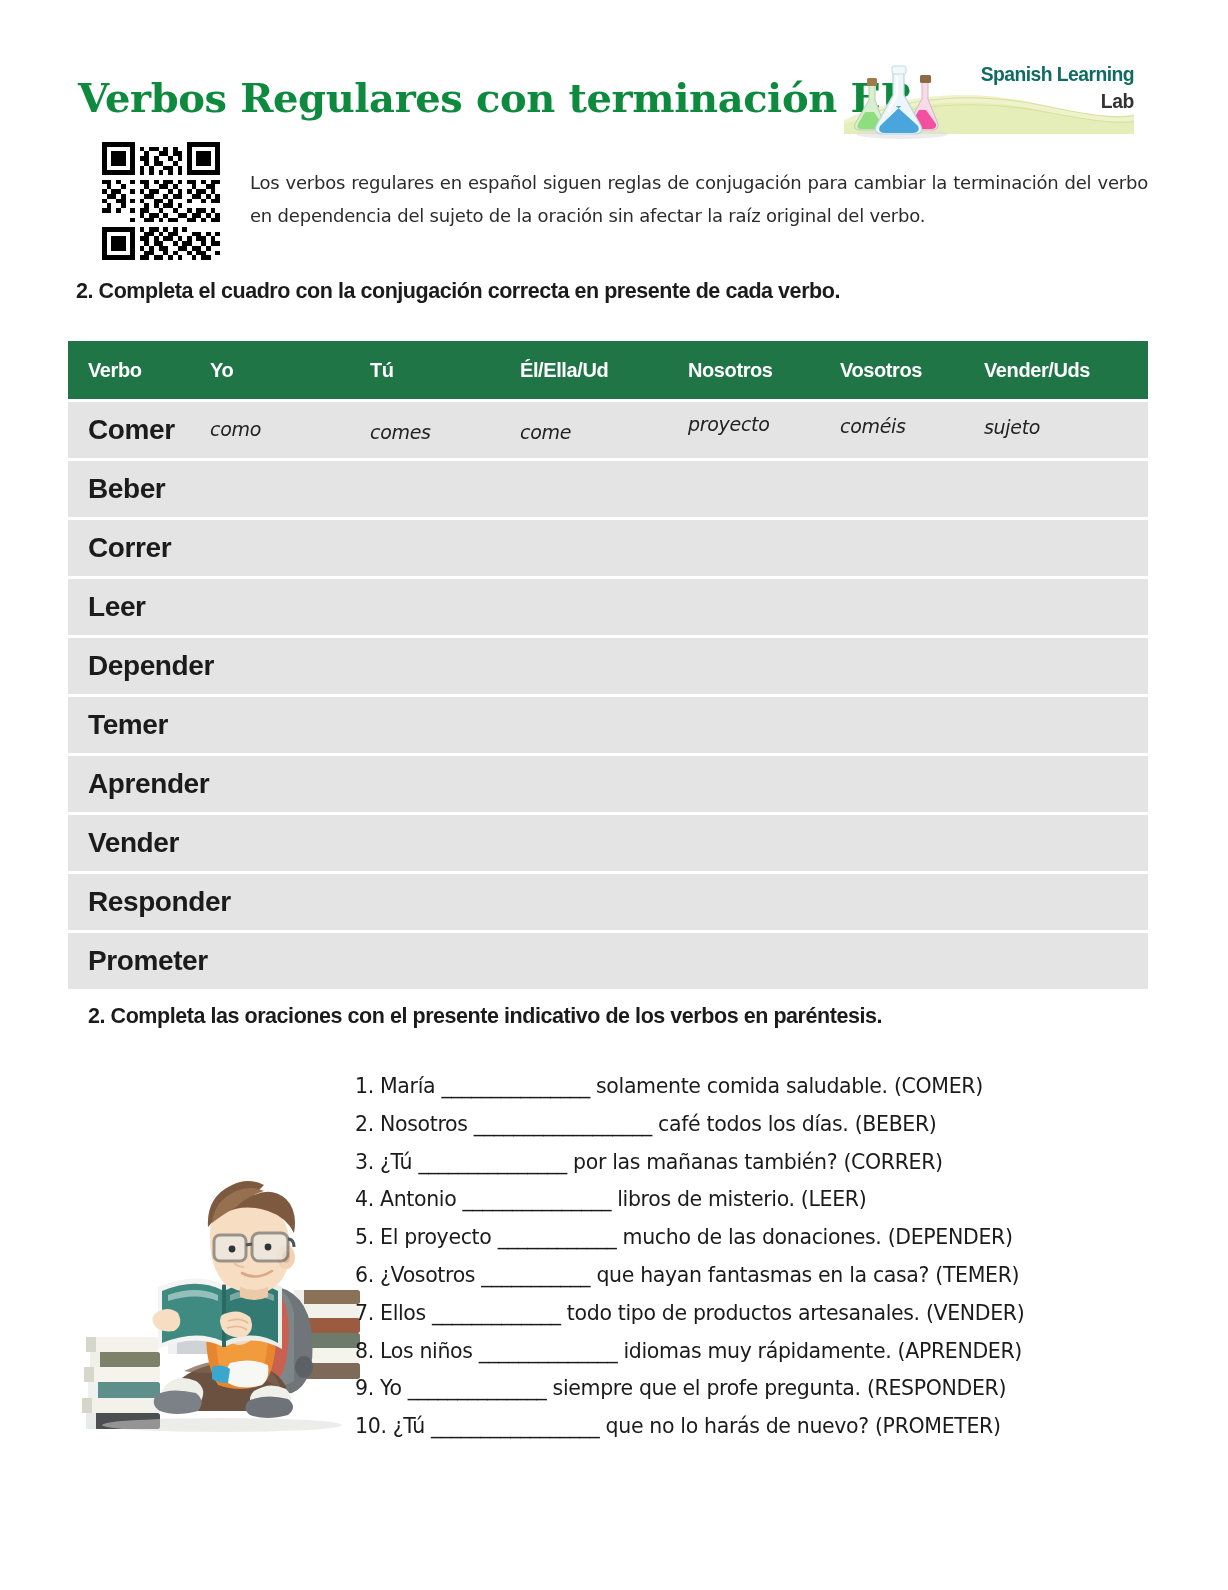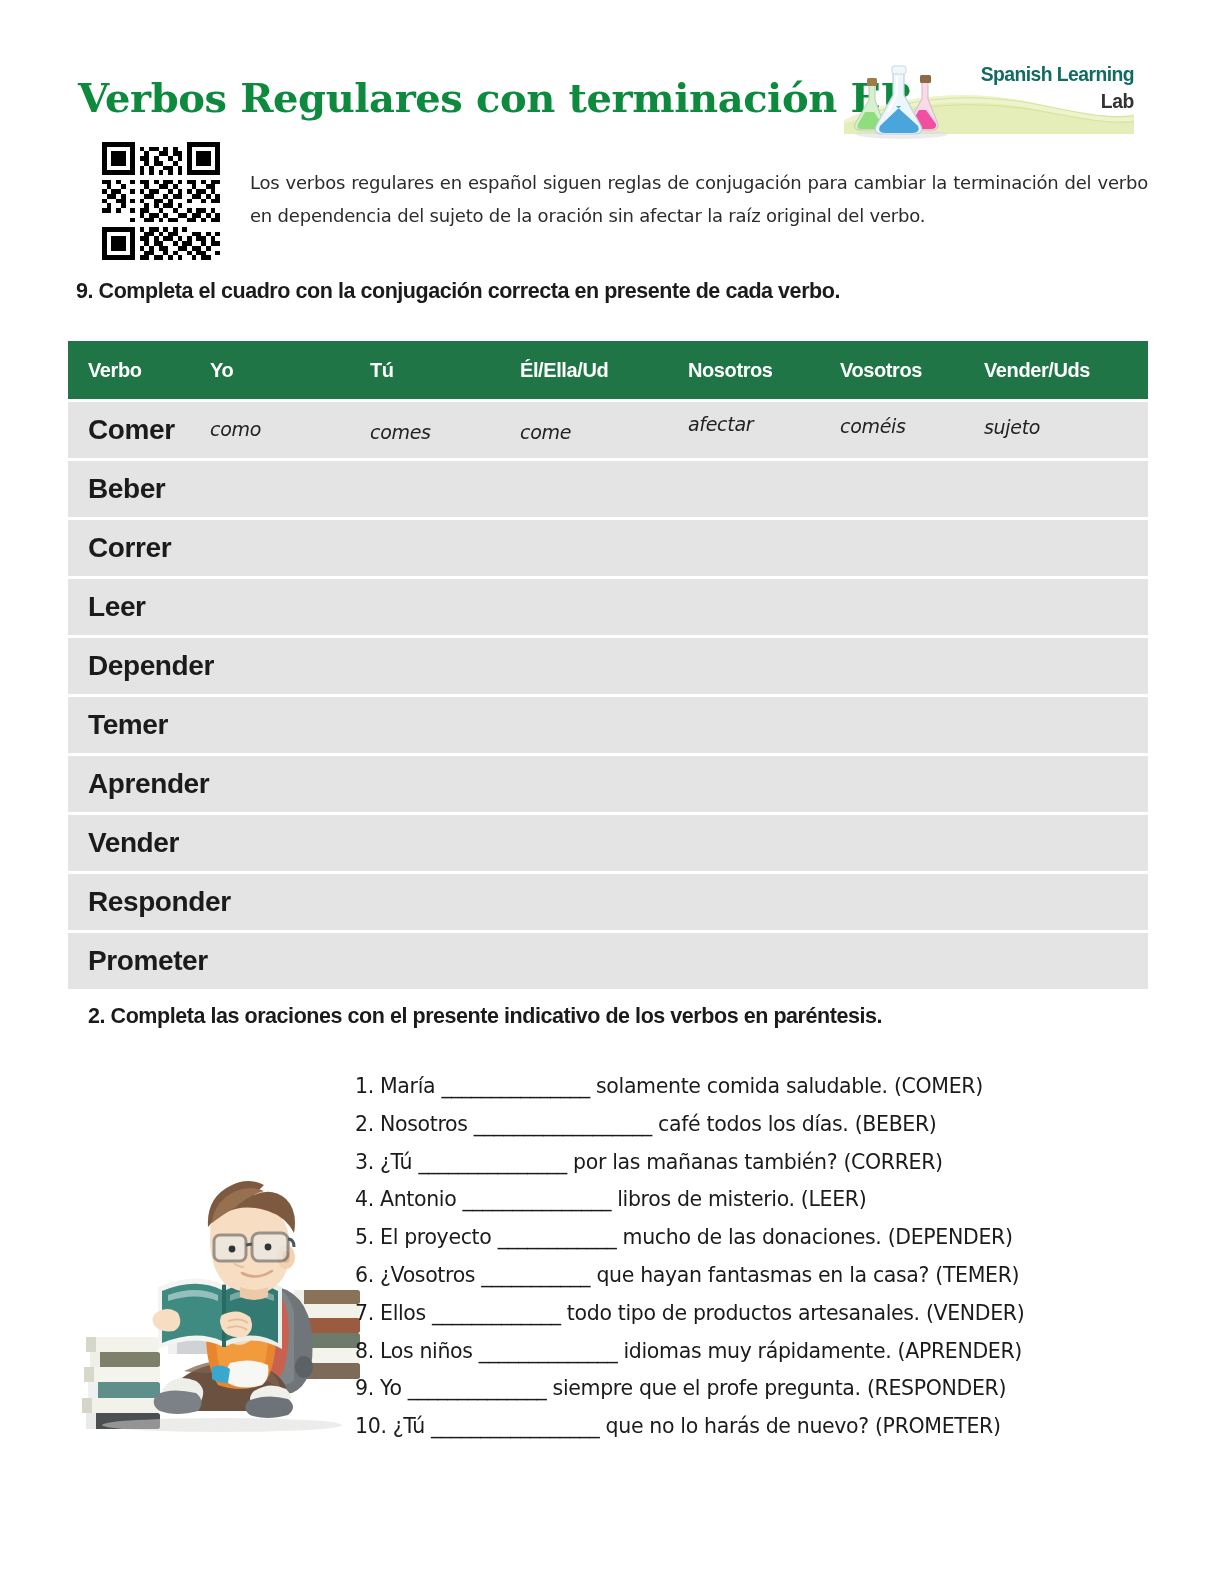--- a/index.html
+++ b/index.html
@@ -365,21 +365,21 @@
         <rect x="11" y="24" width="2" height="1"></rect>
       <rect x="14" y="24" width="1" height="1"></rect>
         <rect x="16" y="24" width="1" height="1"></rect>
       <rect x="19" y="24" width="1" height="1"></rect>
         <rect x="21" y="24" width="2" height="1"></rect>
     </g>
   </svg>
 
   <div class="intro-text">Los verbos regulares en español siguen reglas de conjugación para cambiar la terminación del verbo en dependencia del sujeto de la oración sin afectar la raíz original del verbo.</div>
 
-  <div class="heading heading-1">9. Completa el cuadro con la conjugación correcta en presente de cada verbo.</div>
+  <div class="heading heading-1">2. Completa el cuadro con la conjugación correcta en presente de cada verbo.</div>
 
   <table class="verb-table">
     <colgroup>
       <col class="col-verbo">
         <col class="col-yo">
         <col class="col-tu">
         <col class="col-el">
       <col class="col-nos">
         <col class="col-vos">
         <col class="col-ellos">
@@ -394,21 +394,21 @@
         <th>Vosotros</th>
         <th>Vender/Uds</th>
       </tr>
     </thead>
     <tbody>
       <tr>
         <td class="verb-cell">Comer</td>
         <td><span class="shift-b">como</span></td>
         <td><span class="shift-c">comes</span></td>
         <td><span class="shift-c">come</span></td>
-        <td><span class="shift-e">afectar</span></td>
+        <td><span class="shift-e">proyecto</span></td>
         <td><span class="shift-d">coméis</span></td>
         <td><span class="shift-a">sujeto</span></td>
       </tr>
       <tr>
         <td class="verb-cell">Beber</td>
         <td><span></span></td>
         <td><span></span></td>
         <td><span></span></td>
         <td><span></span></td>
         <td><span></span></td>

